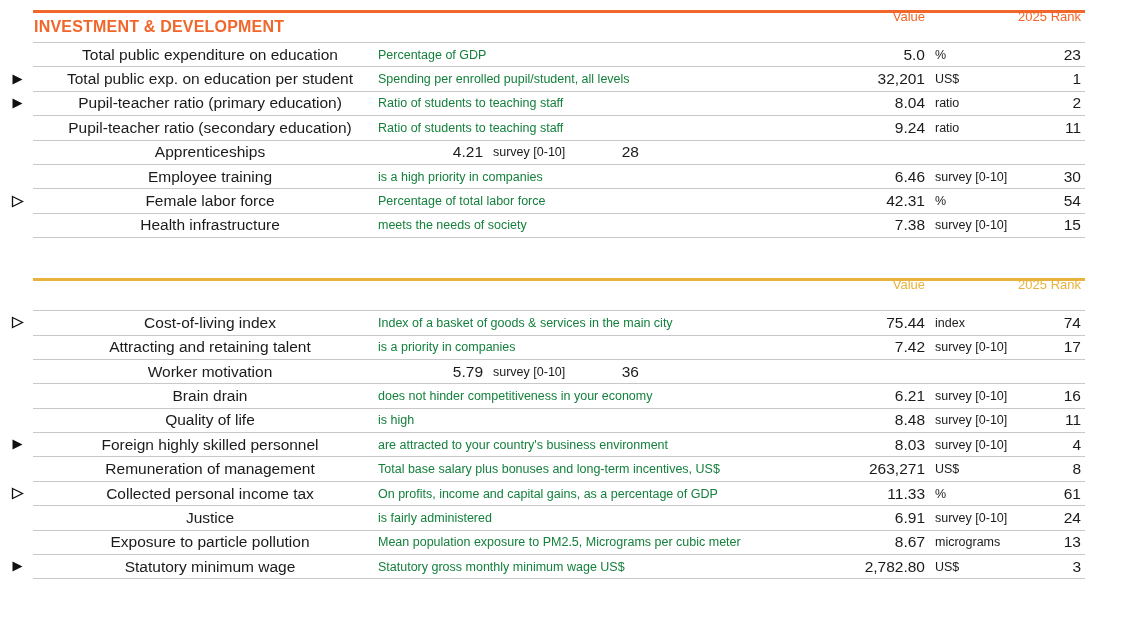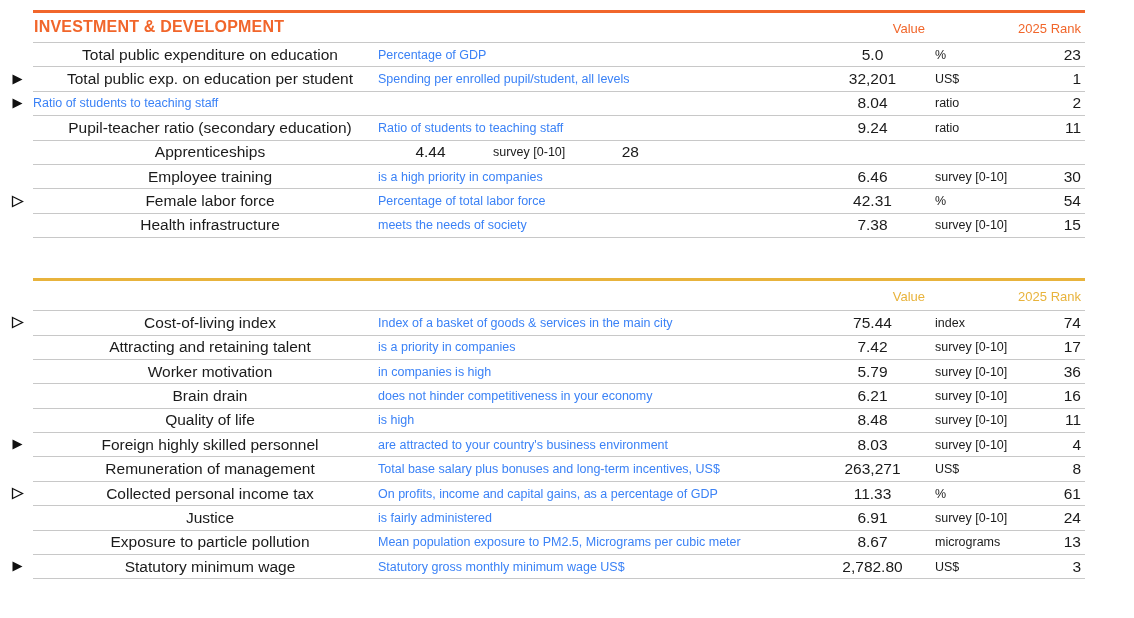--- a/index.html
+++ b/index.html
@@ -32,21 +32,21 @@
   .section-title {
     margin: 0;
     padding: 5px 0 0 1px;
     font-size: 16px;
     font-weight: bold;
     color: var(--accent, #f1662b);
     letter-spacing: 0.2px;
   }
   .col-header {
     position: absolute;
-    bottom: 6px;
+    bottom: 18px;
     font-size: 13px;
     color: var(--accent, #f1662b);
     white-space: nowrap;
   }
   .col-header-value { right: 160px; }
   .col-header-rank  { right: 4px; }
 
   .row {
     position: relative;
     display: flex;
@@ -68,25 +68,25 @@
   .cell.name {
     width: 345px;
     padding-left: 9px;
     font-size: 15.5px;
     color: #1b1b1b;
     text-align: center;
   }
   .cell.desc {
     flex: 1;
     font-size: 12.5px;
-    color: #3b82f6;
+    color: #15803d;
   }
   .cell.value {
     width: 105px;
-    text-align: center;
+    text-align: right;
     font-size: 15.5px;
     color: #1b1b1b;
   }
   .cell.unit {
     width: 100px;
     padding-left: 10px;
     font-size: 12.5px;
     color: #1b1b1b;
   }
   .cell.rank {
@@ -130,39 +130,40 @@
     <span class="cell unit">US$</span>
     <span class="cell rank">1</span>
   </div>
 
   <div class="row">
     <span class="marker">
               <svg width="13" height="13" viewBox="0 0 13 13">
                 <path d="M1.5 1.5 L11.5 6.5 L1.5 11.5 Z" fill="#111111"></path>
               </svg>
             </span>
+    <span class="cell name">Pupil-teacher ratio (primary education)</span>
     <span class="cell desc">Ratio of students to teaching staff</span>
     <span class="cell value">8.04</span>
     <span class="cell unit">ratio</span>
     <span class="cell rank">2</span>
   </div>
 
   <div class="row">
     <span class="marker"></span>
     <span class="cell name">Pupil-teacher ratio (secondary education)</span>
     <span class="cell desc">Ratio of students to teaching staff</span>
     <span class="cell value">9.24</span>
     <span class="cell unit">ratio</span>
     <span class="cell rank">11</span>
   </div>
 
   <div class="row">
     <span class="marker"></span>
     <span class="cell name">Apprenticeships</span>
-    <span class="cell value">4.44</span>
+    <span class="cell value">4.21</span>
     <span class="cell unit">survey [0-10]</span>
     <span class="cell rank">28</span>
   </div>
 
   <div class="row">
     <span class="marker"></span>
     <span class="cell name">Employee training</span>
     <span class="cell desc">is a high priority in companies</span>
     <span class="cell value">6.46</span>
     <span class="cell unit">survey [0-10]</span>
@@ -217,21 +218,20 @@
     <span class="cell name">Attracting and retaining talent</span>
     <span class="cell desc">is a priority in companies</span>
     <span class="cell value">7.42</span>
     <span class="cell unit">survey [0-10]</span>
     <span class="cell rank">17</span>
   </div>
 
   <div class="row">
     <span class="marker"></span>
     <span class="cell name">Worker motivation</span>
-    <span class="cell desc">in companies is high</span>
     <span class="cell value">5.79</span>
     <span class="cell unit">survey [0-10]</span>
     <span class="cell rank">36</span>
   </div>
 
   <div class="row">
     <span class="marker"></span>
     <span class="cell name">Brain drain</span>
     <span class="cell desc">does not hinder competitiveness in your economy</span>
     <span class="cell value">6.21</span>

